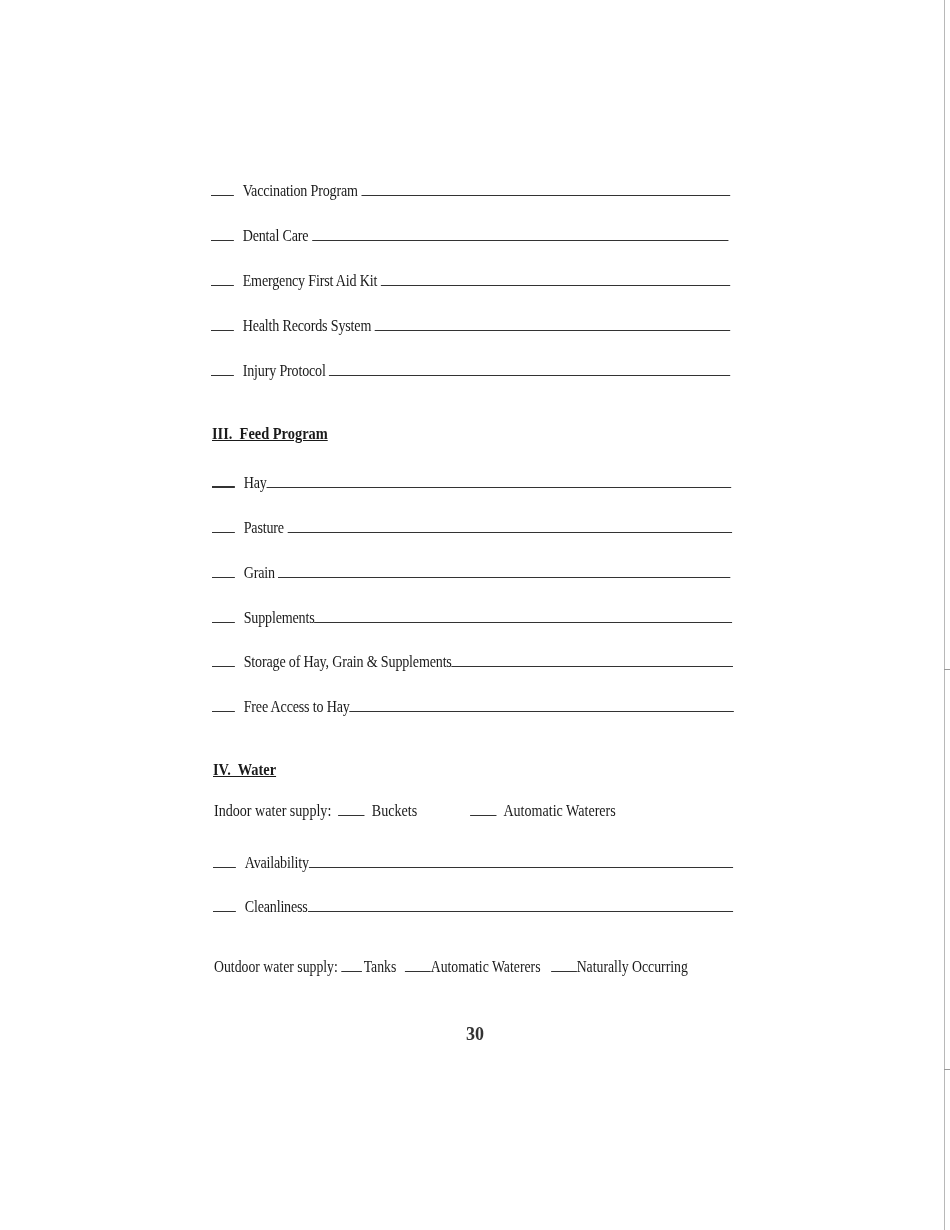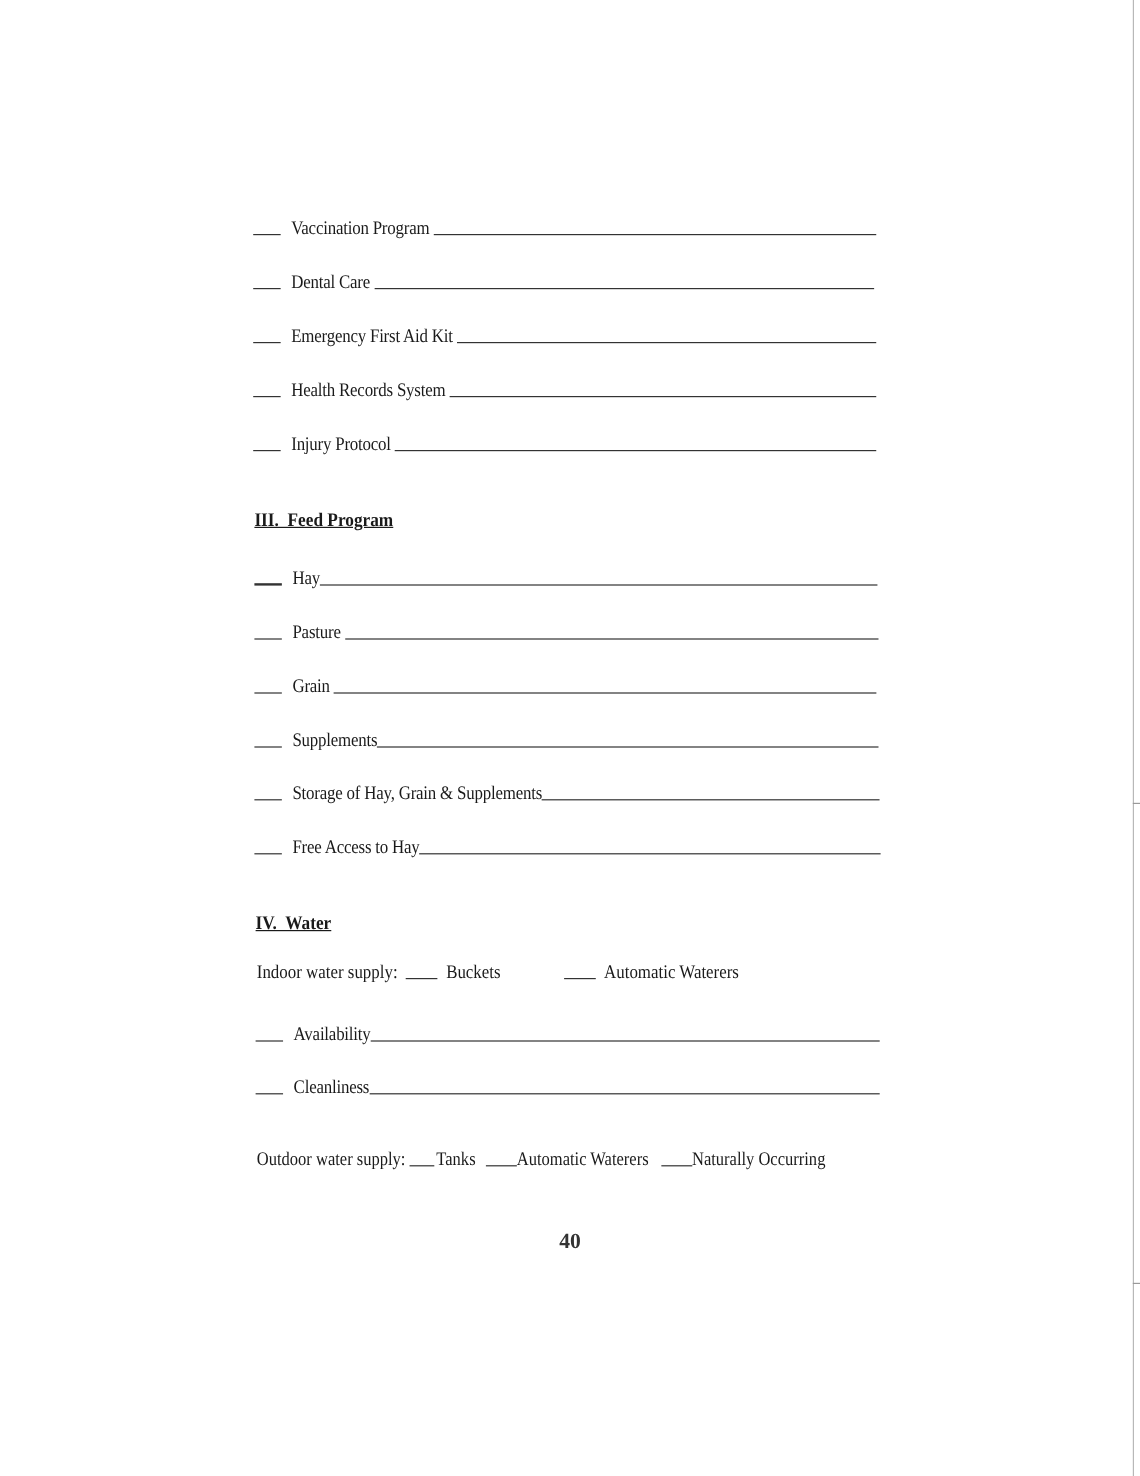--- a/index.html
+++ b/index.html
@@ -150,13 +150,13 @@
 <div class="inline-row" style="left:214px; top:958px; transform:scaleX(0.86)">
   <span>Outdoor water supply:</span>
   <span class="blank short sm"></span>
   <span>Tanks</span>
   <span class="blank short" style="margin-left:10px; margin-right:0"></span>
   <span>Automatic Waterers</span>
   <span class="blank short" style="margin-left:12px; margin-right:0"></span>
   <span>Naturally Occurring</span>
 </div>
 
-<div class="page-num">40</div>
+<div class="page-num">30</div>
 
 </body></html>

